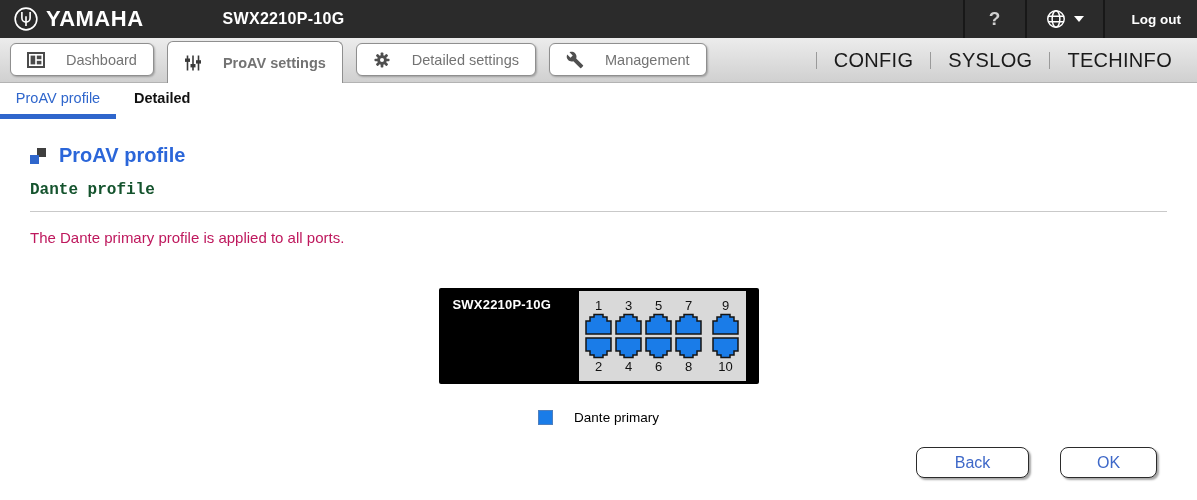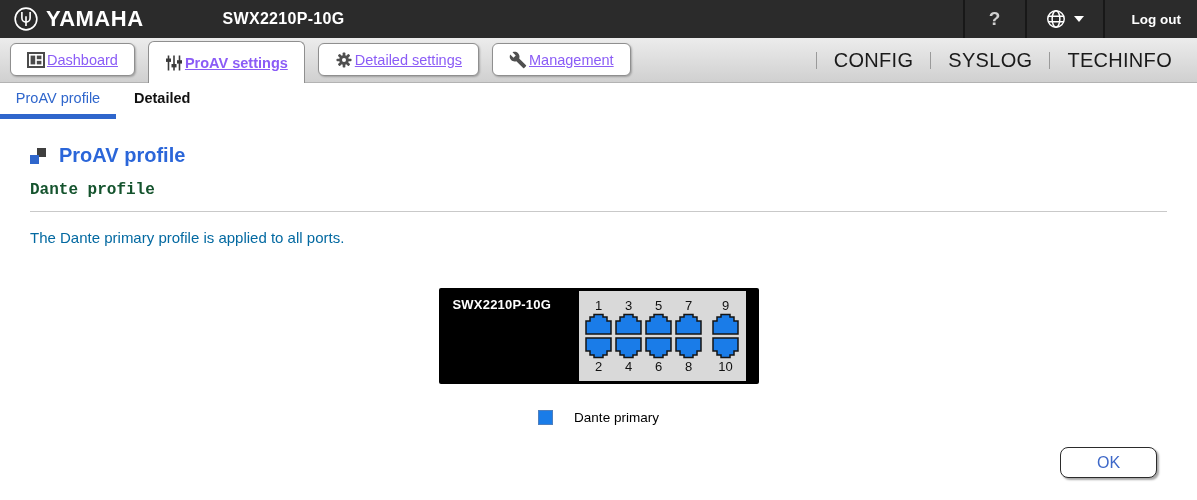--- a/index.html
+++ b/index.html
@@ -23,22 +23,22 @@
   .lang-btn svg { width:22px; height:22px; display:block; }
   .caret { width:0; height:0; border-left:5px solid transparent; border-right:5px solid transparent; border-top:6px solid #fff; }
   .user-label { font-size:13.5px; font-weight:bold; margin-left:20px; }
   .logout { font-size:13.5px; font-weight:bold; margin:0 16px 0 27px; cursor:pointer; }
 
   
   .tabbar { height:45px; background:linear-gradient(#ececec,#d0d0d0); border-bottom:1px solid #b3b3b3;
             display:flex; align-items:flex-start; position:relative; }
   .tabs { display:flex; margin-left:10px; gap:13px; }
   .tab { margin-top:5px; height:33px; background:#fff; border:1px solid #8f8f8f; border-radius:6px;
-         display:flex; align-items:center; gap:2px; padding:0 16px; font-size:14.5px; color:#8b5cf6;
-         box-shadow:1px 1px 2px rgba(0,0,0,0.25); cursor:pointer; white-space:nowrap;text-decoration:underline; }
+         display:flex; align-items:center; gap:21px; padding:0 16px; font-size:14.5px; color:#737373;
+         box-shadow:1px 1px 2px rgba(0,0,0,0.25); cursor:pointer; white-space:nowrap; }
   .tab svg { width:18px; height:18px; display:block; }
   .tab.active { margin-top:3px; height:42px; border-bottom:none; border-radius:6px 6px 0 0;
                 font-weight:bold; box-shadow:none; position:relative; z-index:2; }
   .quick-links { margin-left:auto; display:flex; align-items:center; height:100%; margin-right:8px; }
   .ql { font-size:20px; color:#1a1a1a; padding:0 17px; cursor:pointer; letter-spacing:0.3px; }
   .ql-sep { width:1px; height:17px; background:#9a9a9a; }
 
   
   .subtabs { display:flex; background:#fff; padding-top:7px; align-items:flex-end; }
   .subtab { font-size:14.5px; padding-bottom:8px; cursor:pointer; }
@@ -46,21 +46,21 @@
   .subtab.inactive { margin-left:18px; font-weight:bold; color:#111; padding-bottom:13px; }
 
   
   .section-title-row { display:flex; align-items:center; gap:13px; margin:25px 0 0 30px; }
   .sq-icon { position:relative; width:16px; height:16px; flex:0 0 16px; }
   .sq-dark { position:absolute; top:0; right:0; width:9px; height:9px; background:#3f3f3f; }
   .sq-blue { position:absolute; bottom:0; left:0; width:9px; height:9px; background:#2f66cc; }
   .section-title { font-size:20px; font-weight:bold; color:#2b66d9; }
   .h2 { font-size:16px; font-weight:bold; color:#14532d; margin:14px 0 0 30px;font-family:Liberation Mono, monospace; }
   .rule { border:none; border-top:1px solid #c9c9c9; margin:12px 30px 0 30px; }
-  .desc { font-size:15px; color:#0369a1; margin:17px 0 0 30px; }
+  .desc { font-size:15px; color:#be185d; margin:17px 0 0 30px; }
 
   
   .switch { width:320px; height:96px; background:#000; border-radius:2px; margin:42px auto 0; position:relative; }
   .model { position:absolute; left:14px; top:9px; color:#fff; font-weight:bold; font-size:13px; letter-spacing:0.2px; }
   .port-panel { position:absolute; right:13px; top:3px; width:167px; height:90px; background:#d9d9d9;
                 display:flex; align-items:center; justify-content:center; }
   .port-col { width:27px; display:flex; flex-direction:column; align-items:center; }
   .port-col + .port-col { margin-left:3px; }
   .port-col:last-child { margin-left:10px; }
   .port-num { font-size:13px; color:#111; height:15px; line-height:15px; }
@@ -249,15 +249,16 @@
   </div>
 </div>
   </div>
 
   <div class="legend">
     <span class="swatch"></span>
     <span class="legend-label">Dante primary</span>
   </div>
 
   <div class="actions">
+    <div class="btn back">Back</div>
     <div class="btn ok">OK</div>
   </div>
 </div>
 
 </body></html>

